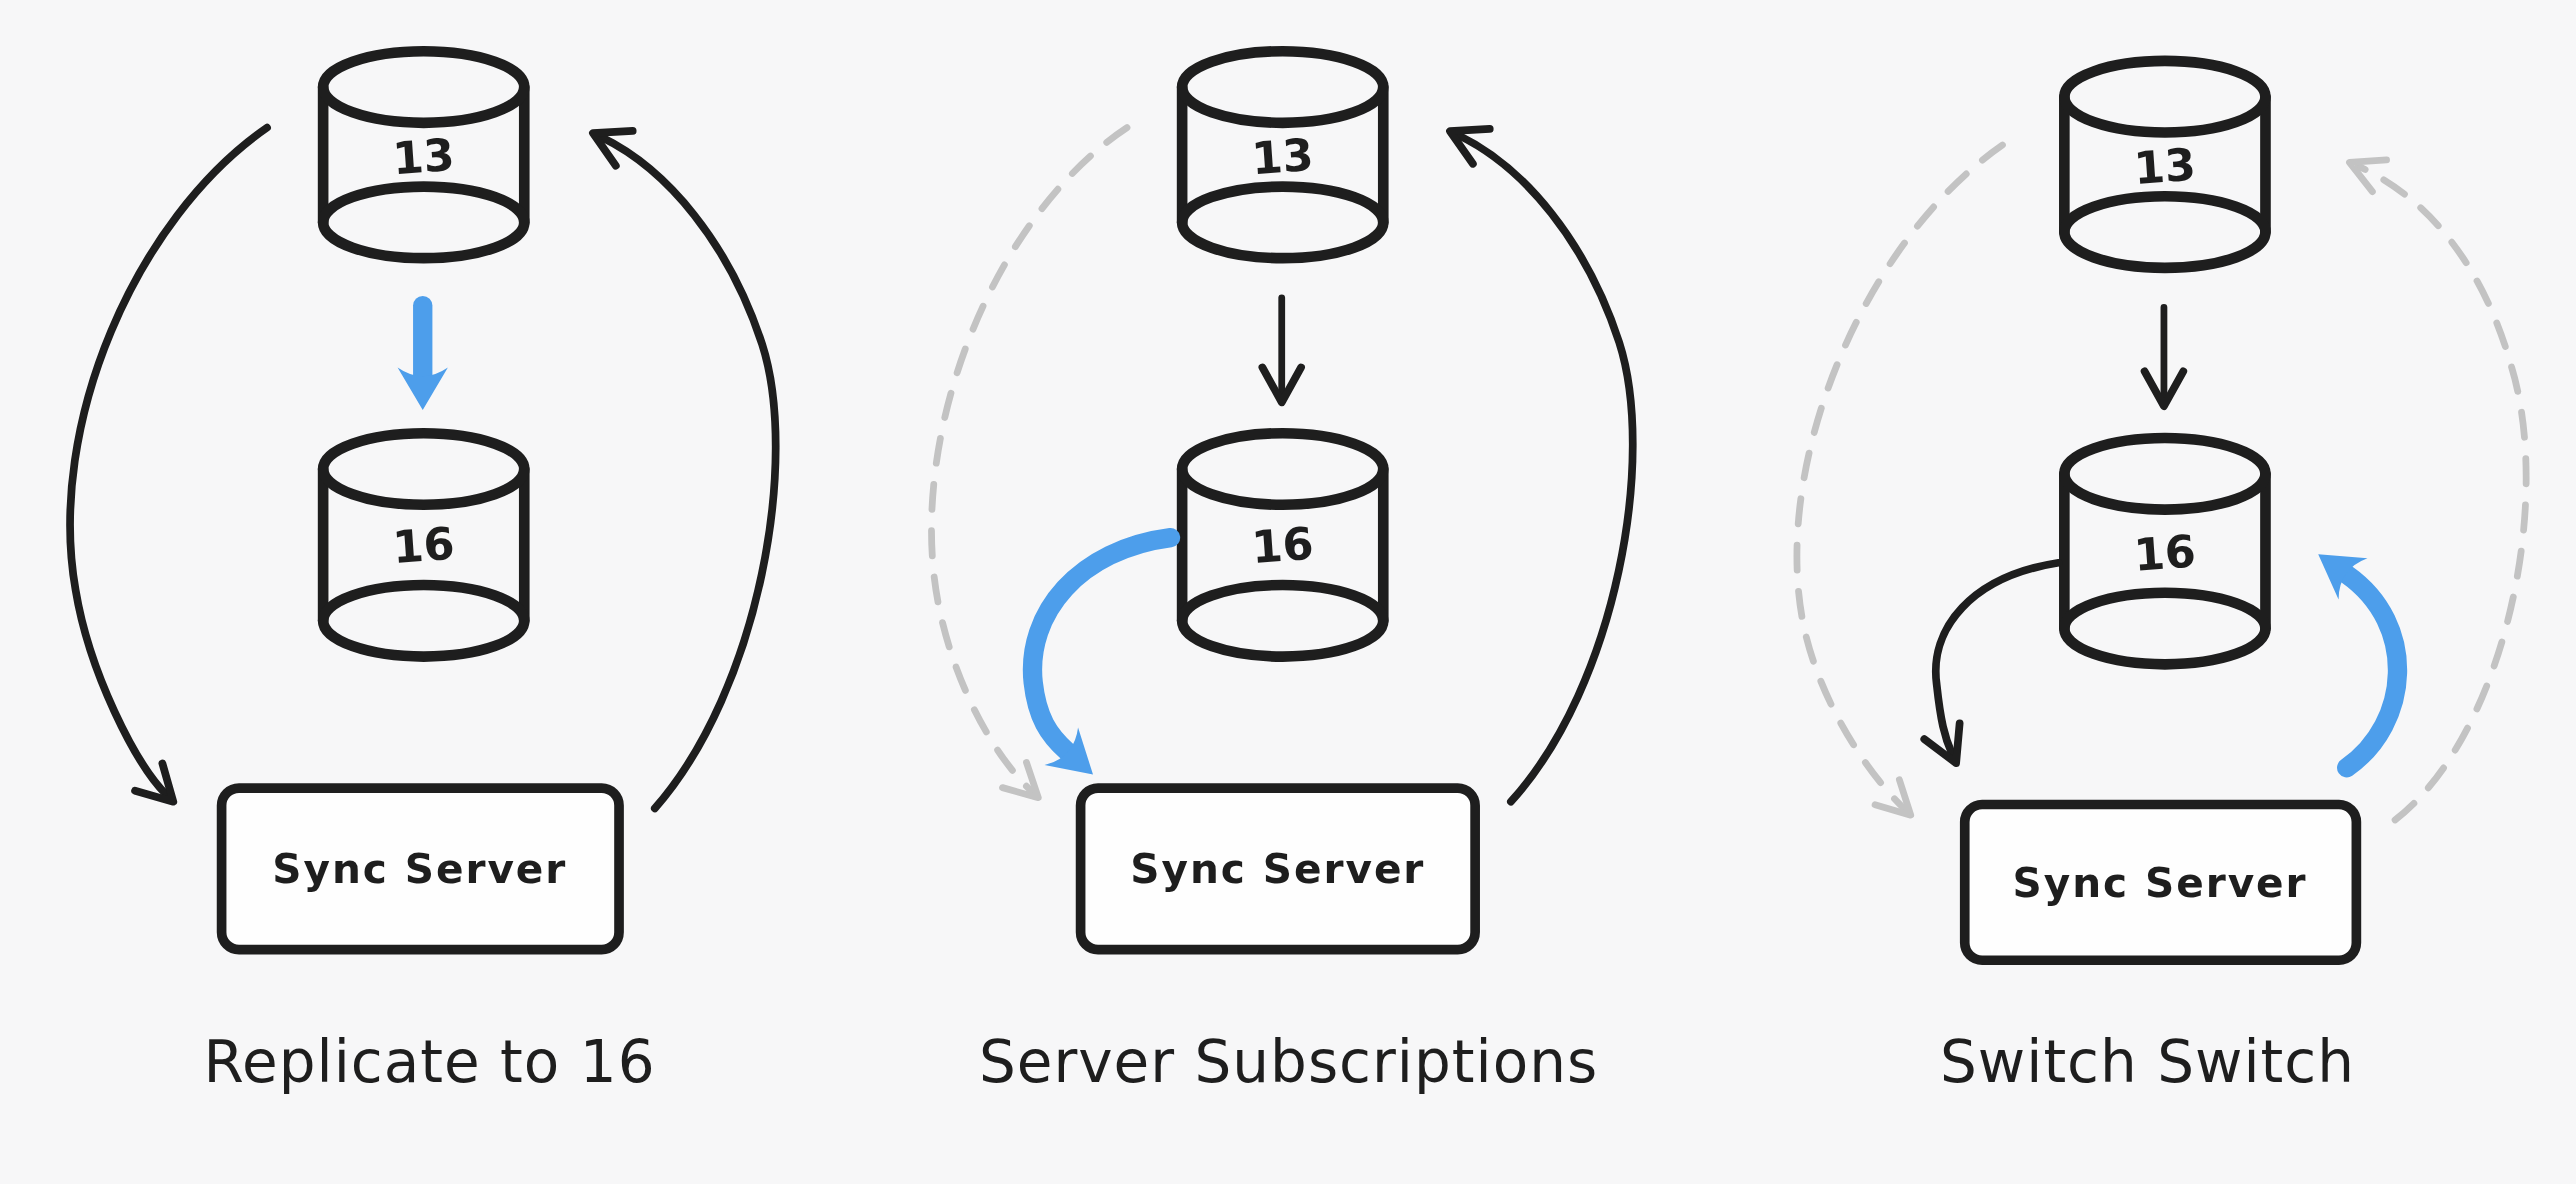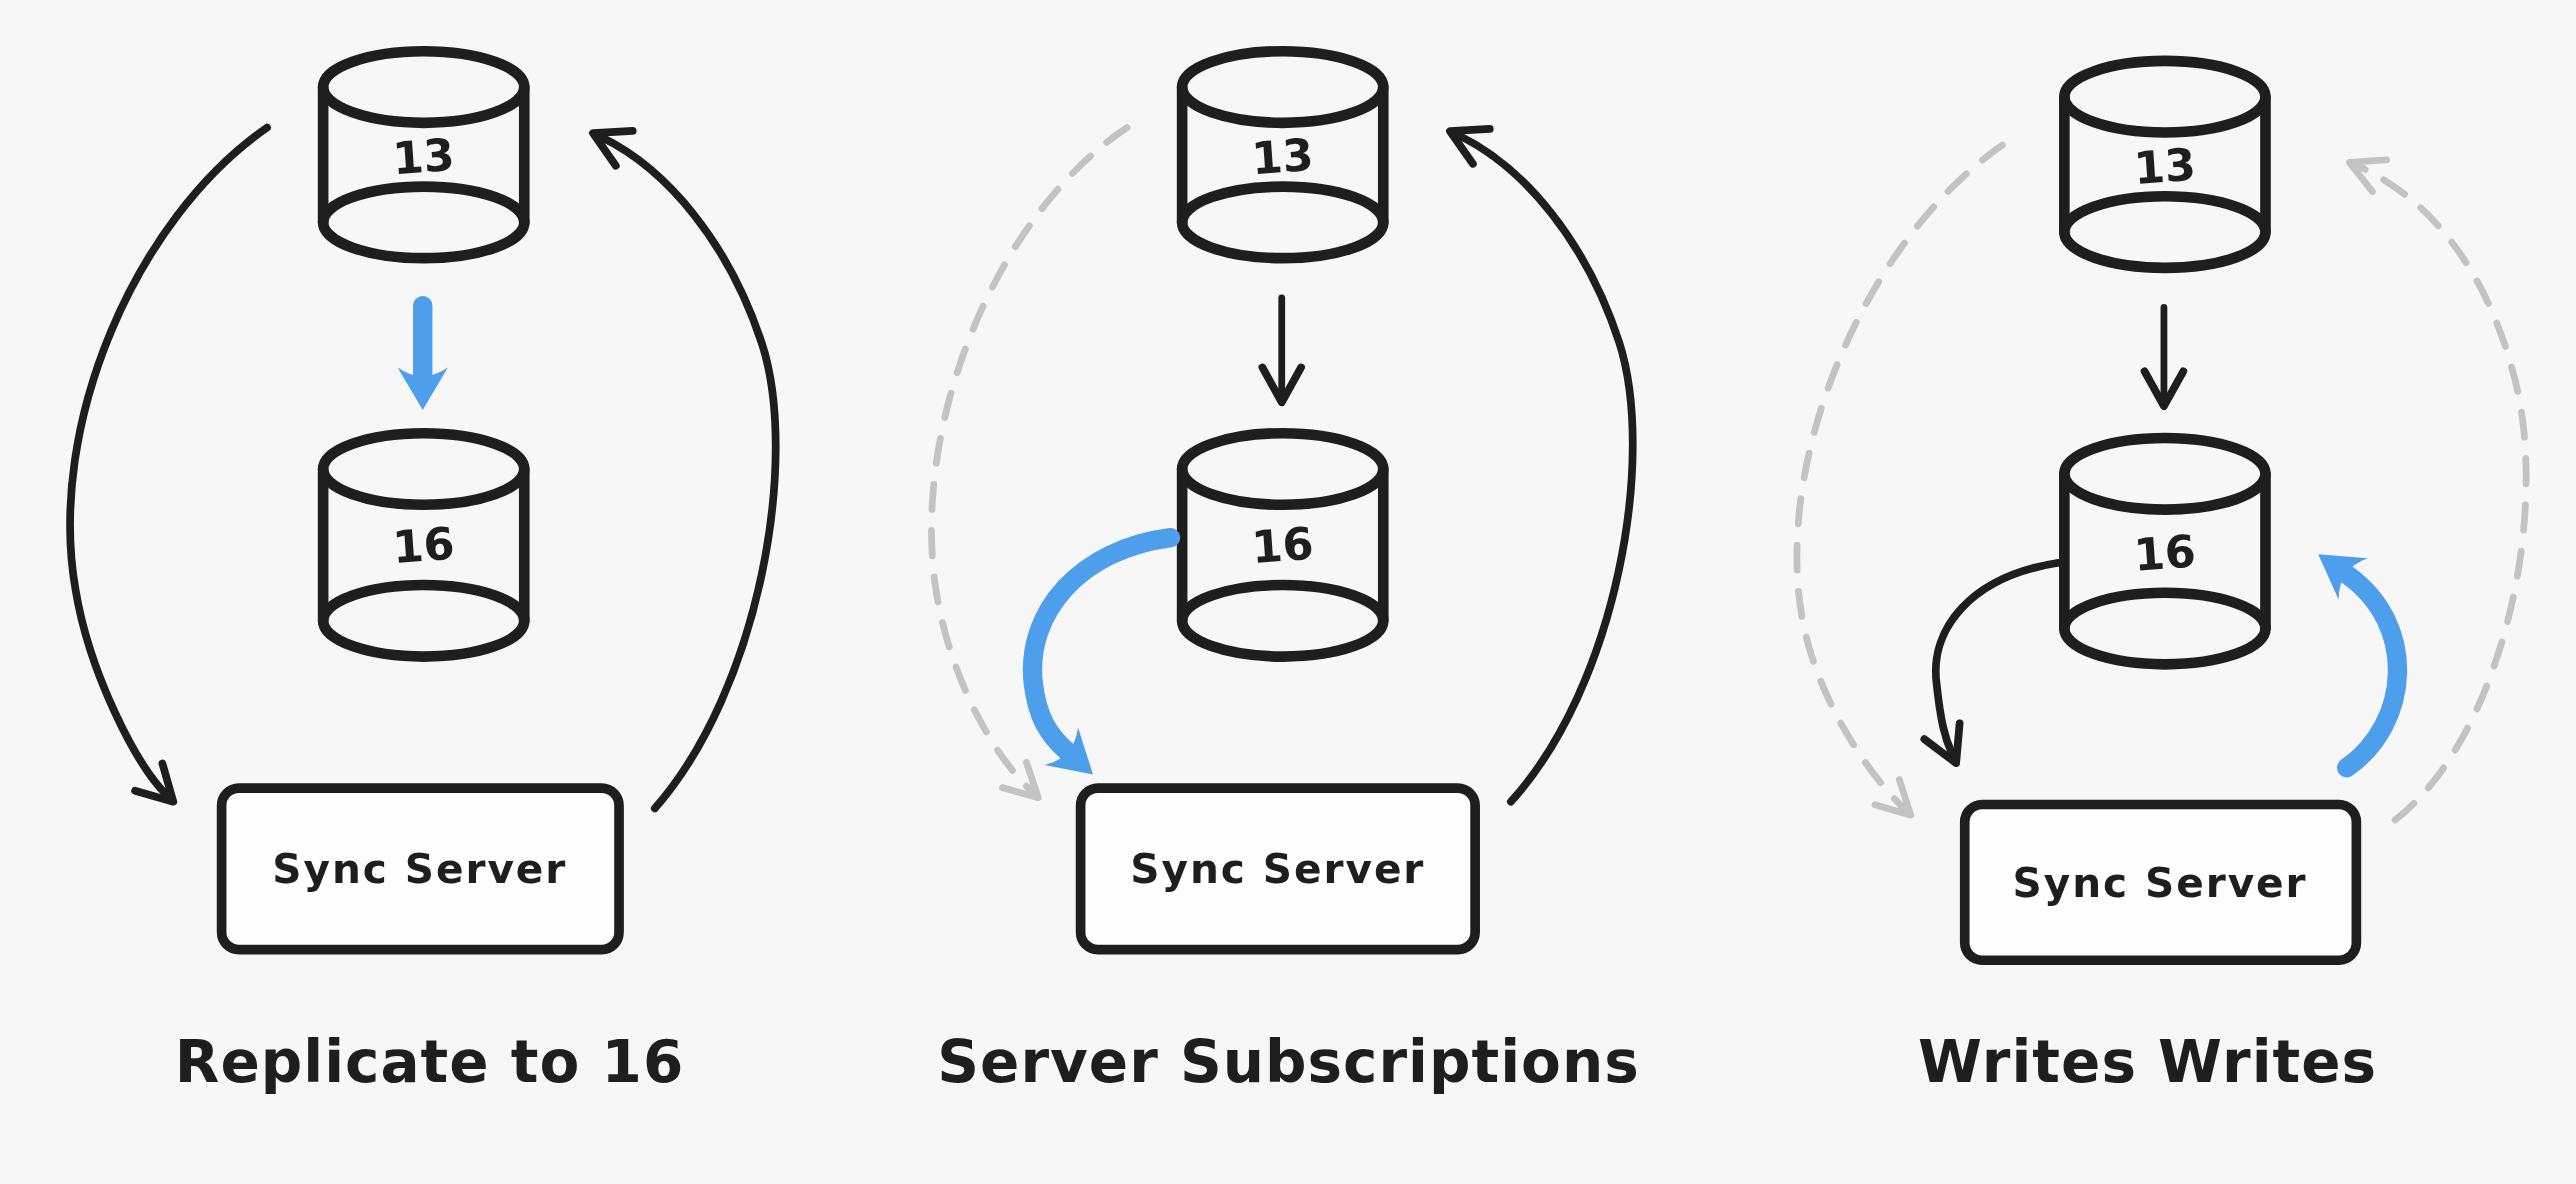--- a/index.html
+++ b/index.html
@@ -9,21 +9,21 @@
   html,body{margin:0;padding:0;}
   body{
     width:2576px;height:1185px;background:var(--bg);
     font-family:"DejaVu Sans","Liberation Sans",sans-serif;overflow:hidden;
   }
   .page{width:2576px;height:1185px;display:flex;background:var(--bg);}
   .panel{width:859px;height:1185px;position:relative;}
   .panel svg{display:block;}
   .title{
     position:absolute;left:0;right:0;top:1028px;text-align:center;
-    font-size:58px;font-weight:700;color:var(--ink);letter-spacing:1px;white-space:nowrap;
+    font-size:58px;font-weight:400;color:var(--ink);letter-spacing:1px;white-space:nowrap;
   }
   text{
     fill:var(--ink);
     font-family:"DejaVu Sans","Liberation Sans",sans-serif;
     font-weight:700;
   }
   .sInk{stroke:var(--ink);fill:none;stroke-linecap:round;stroke-linejoin:round;}
   .sGray{stroke:var(--gray);fill:none;stroke-linecap:round;stroke-linejoin:round;}
   .sBlue{stroke:var(--blue);fill:none;stroke-linecap:round;stroke-linejoin:round;}
   .fBlue{fill:var(--blue);stroke:none;}
@@ -159,17 +159,17 @@
 
       <path d="M 352 582 C 262 596, 218 650, 226 708 C 230 745, 234 762, 242 780" class="sInk" stroke-width="8" marker-end="url(#vK-c)"></path>
 
       <path d="M 650 794 C 716 748, 724 646, 650 594" class="sBlue" stroke-width="20" marker-end="url(#vB-c)"></path>
 
       <g>
         <rect x="255" y="832" width="405" height="161" rx="18" class="boxNode" stroke-width="10"></rect>
         <text x="457" y="928" text-anchor="middle" font-size="42" letter-spacing="2">Sync Server</text>
       </g>
     </svg>
-    <div class="title">Writes Writes</div>
+    <div class="title">Switch Switch</div>
   </div>
 
 </div>
 
 
 </body></html>

